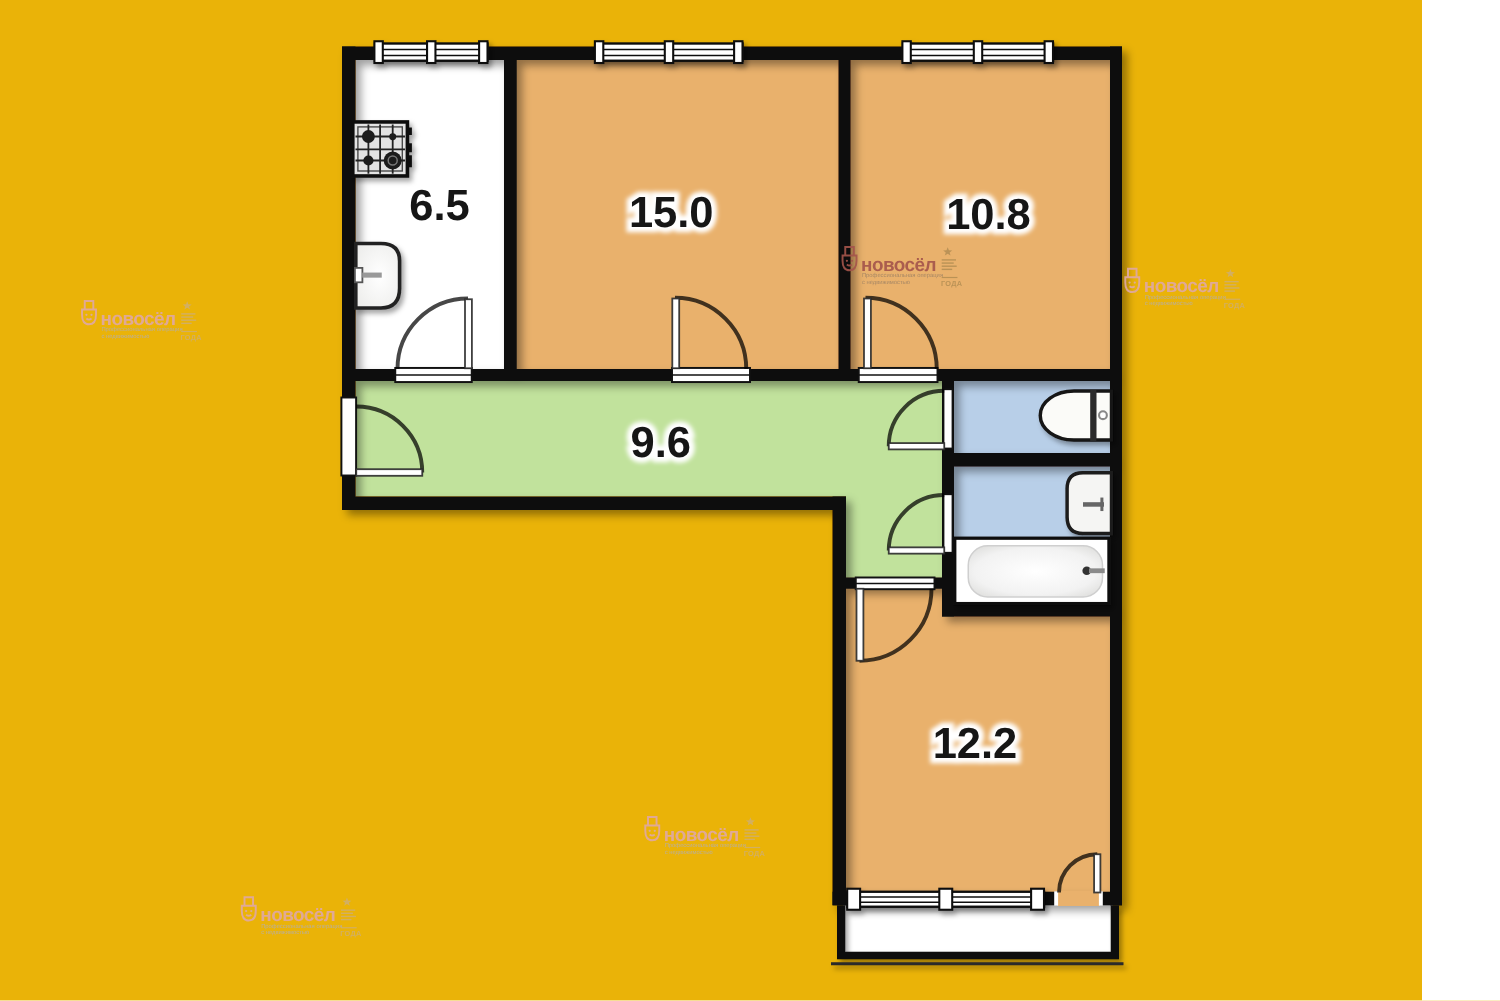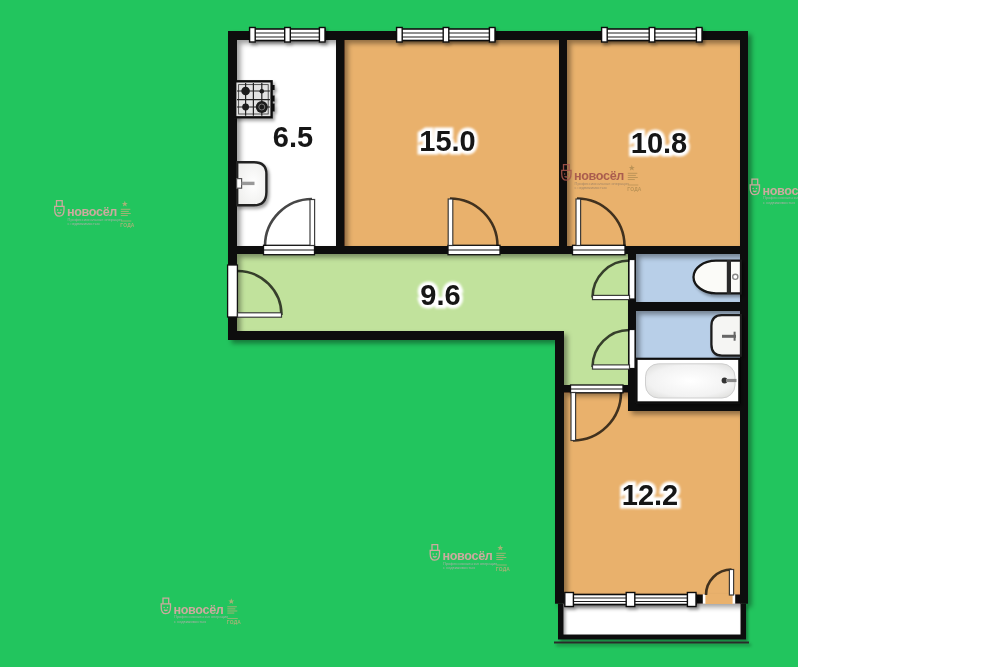--- a/index.html
+++ b/index.html
@@ -1,16 +1,16 @@
 <!DOCTYPE html>
 <html><head>
 <meta charset="utf-8">
 <style>
   html,body{margin:0;padding:0;background:#fff;}
-  .wrap{width:798px;height:667px;position:relative;overflow:hidden;background:#22c55e;}
+  .wrap{width:948px;height:667px;position:relative;overflow:hidden;background:#eab308;}
   svg{display:block;}
   text{font-family:"Liberation Sans", sans-serif;}
 </style>
 </head>
 <body>
 <div class="wrap">
 <svg width="1000" height="667" viewBox="0 0 1000 667">
 <defs>
   <filter id="wsh" x="-5%" y="-5%" width="115%" height="115%">
     <feDropShadow dx="3.5" dy="3.5" stdDeviation="2.8" flood-color="#000" flood-opacity="0.38"></feDropShadow>

